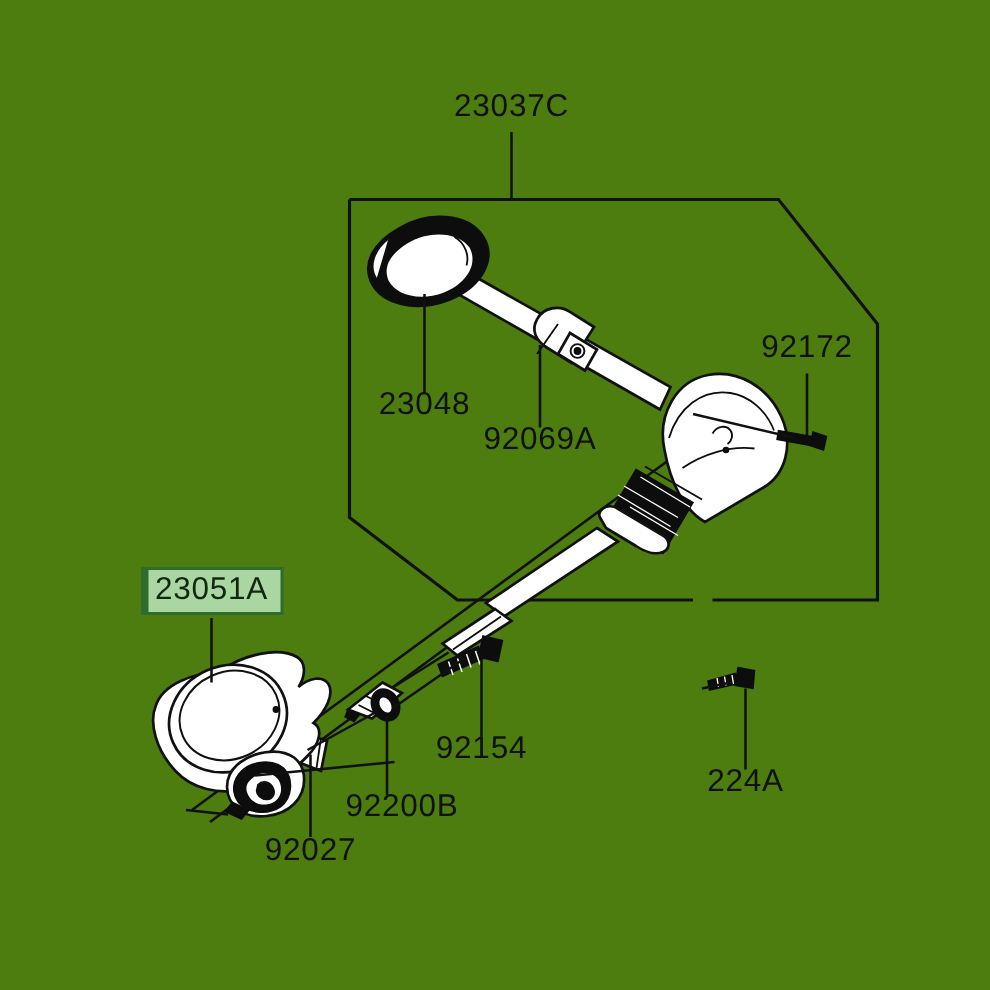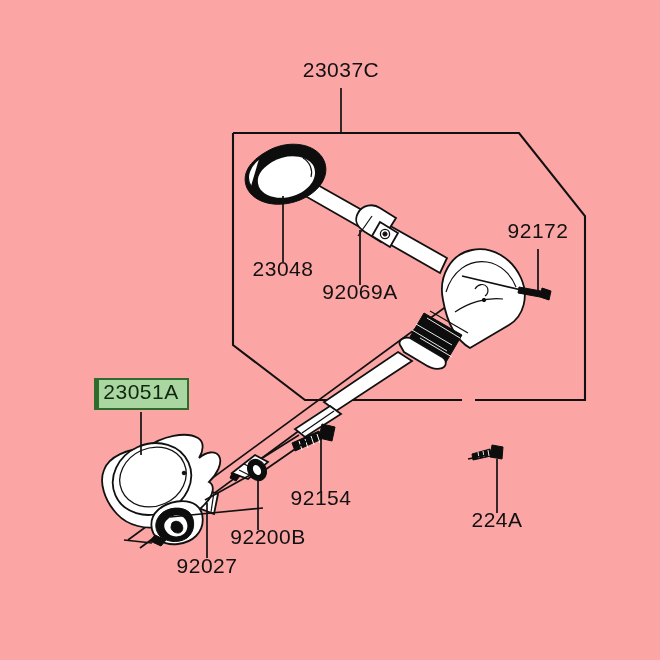--- a/index.html
+++ b/index.html
@@ -12,21 +12,21 @@
     width: 660px;
     height: 660px;
     font-family: "Liberation Sans", sans-serif;
     overflow: hidden;
     position: relative;
   }
   #diagram-root {
     position: relative;
     width: 660px;
     height: 660px;
-    background: #fca5a5;
+    background: #4d7c0f;
   }
   svg#parts-svg {
     position: absolute;
     left: 0;
     top: 0;
     width: 660px;
     height: 660px;
     display: block;
   }
   .lbl {

